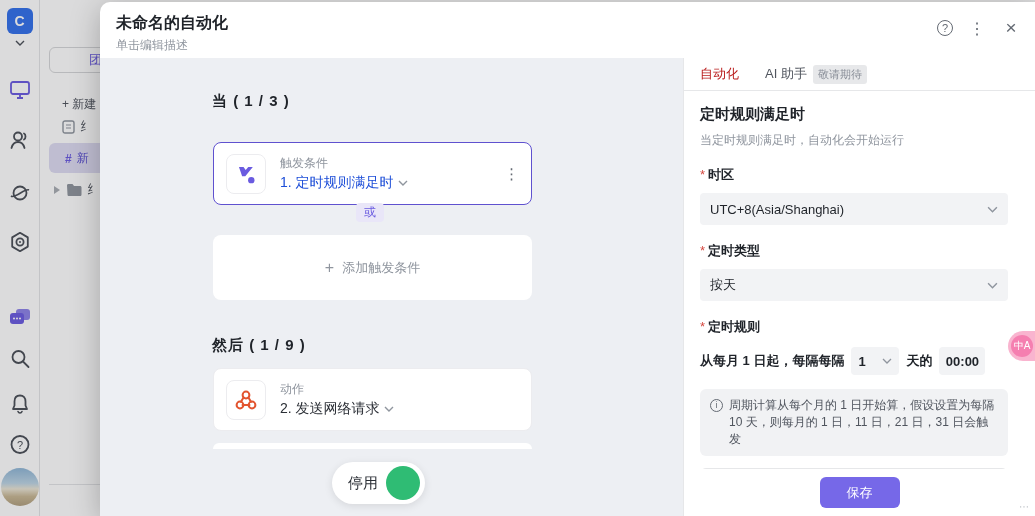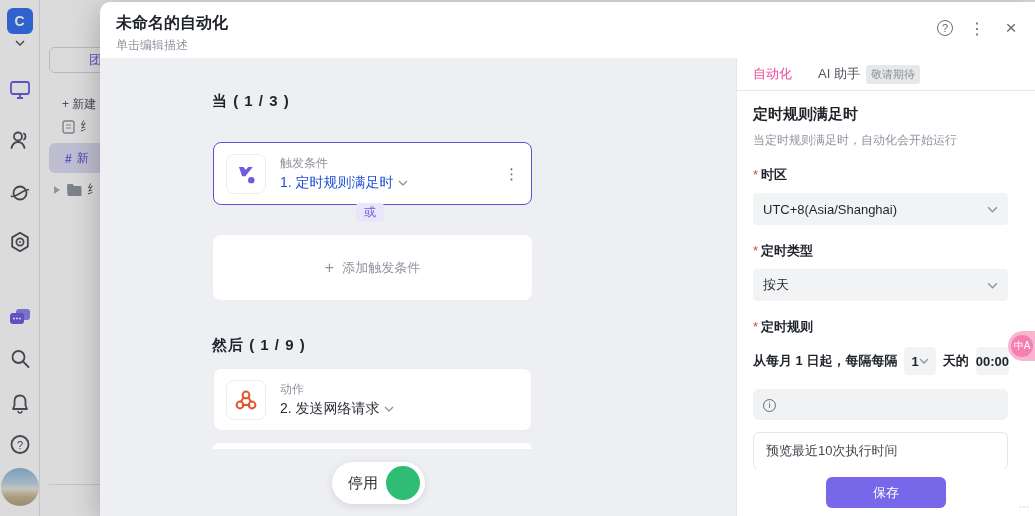--- a/index.html
+++ b/index.html
@@ -31,21 +31,21 @@
            box-shadow:0 6px 30px rgba(0,0,0,.25); display:flex; flex-direction:column; overflow:hidden; }
   .m-header { height:56px; position:relative; flex:0 0 auto; }
   .m-title { position:absolute; left:16px; top:11px; font-size:16px; font-weight:bold; }
   .m-sub { position:absolute; left:16px; top:35px; font-size:12px; color:#8f959e; }
   .h-icons { position:absolute; right:14px; top:16px; display:flex; gap:14px; align-items:center; color:#646a73; }
   .h-ic { width:20px; height:20px; display:flex; align-items:center; justify-content:center; font-size:16px; cursor:pointer; }
   .h-help { width:16px; height:16px; border:1.4px solid #646a73; border-radius:50%; font-size:11px; }
   .m-body { flex:1; display:flex; min-height:0; }
 
   
-  .canvas { width:636px; background:#edeff3; position:relative; flex:0 0 auto; }
+  .canvas { width:583px; background:#edeff3; position:relative; flex:0 0 auto; }
   .c-heading { position:absolute; left:112px; font-size:15px; font-weight:bold; letter-spacing:1px; }
   .card { position:absolute; left:113px; width:319px; background:#fff; border-radius:8px; }
   .trigger-card { top:84px; height:63px; border:1.5px solid #5f51cf; display:flex; align-items:center; padding:0 12px; }
   .node-icon { width:40px; height:40px; border:1px solid #ececef; border-radius:8px; display:flex; align-items:center; justify-content:center; background:#fff; flex:0 0 auto; }
   .node-text { margin-left:14px; flex:1; }
   .kicker { font-size:12px; color:#8f959e; }
   .node-title { font-size:14px; margin-top:2px; display:flex; align-items:center; gap:4px; }
   .trigger-card .node-title { color:#1d4ed8; }
   .action-card .node-title { color:#2b2f36; }
   .dots-v { color:#646a73; font-size:15px; letter-spacing:0; line-height:1; cursor:pointer; }
@@ -56,39 +56,39 @@
   .strip { top:385px; height:6px; border-radius:8px 8px 0 0; }
   .toggle-pill { position:absolute; left:232px; top:404px; width:93px; height:42px; background:#fff; border-radius:21px;
                  box-shadow:0 2px 8px rgba(0,0,0,.10); display:flex; align-items:center; padding:0 4px 0 16px; gap:8px; cursor:pointer; }
   .toggle-label { font-size:15px; color:#2b2f36; }
   .knob { width:34px; height:34px; border-radius:50%; background:#2fbc74; }
 
   
   .panel { flex:1; border-left:1px solid #e6e7e9; display:flex; flex-direction:column; min-width:0; }
   .tabbar { height:33px; flex:0 0 auto; border-bottom:1px solid #e6e7e9; display:flex; align-items:center; padding:0 16px; gap:26px; font-size:13px; }
   .tab { display:flex; align-items:center; gap:6px; cursor:pointer; color:#50555e; }
-  .tab.active { color:#ec4899; }
+  .tab.active { color:#b91c1c; }
   .badge { background:#e7e8ea; color:#8a8f99; font-size:11px; padding:2px 5px; border-radius:3px; }
   .p-scroll { flex:1; padding:14px 27px 0 16px; overflow:hidden; }
   .p-heading { font-size:15px; font-weight:bold; }
   .p-desc { font-size:12px; color:#8f959e; margin-top:8px; }
   .f-label { margin-top:17px; font-size:13px; font-weight:bold; }
   .req { color:#d54941; margin-right:3px; font-weight:normal; }
   .select { margin-top:9px; height:32px; background:#f2f3f5; border-radius:4px; display:flex; align-items:center; padding:0 10px; font-size:13px; cursor:pointer; }
   .select .grow { flex:1; }
   .chev { color:#8f959e; flex:0 0 auto; }
   .rule-row { margin-top:11px; display:flex; align-items:center; font-size:13px; gap:7px; white-space:nowrap;font-weight:bold; }
   .mini-select { width:48px; height:28px; background:#f2f3f5; border-radius:4px; display:flex; align-items:center; justify-content:space-between; padding:0 7px; cursor:pointer; }
   .time-box { width:46px; height:28px; background:#f2f3f5; border-radius:4px; display:flex; align-items:center; justify-content:center; }
   .info-box { margin-top:14px; background:#f1f2f4; border-radius:6px; padding:8px 10px; font-size:12px; line-height:17px; color:#50555e; display:flex; gap:6px; }
   .info-ic { width:13px; height:13px; border:1.2px solid #646a73; border-radius:50%; font-size:9px; display:flex; align-items:center; justify-content:center; flex:0 0 auto; margin-top:2px; color:#646a73; }
   .preview-box { margin-top:12px; border:1px solid #e6e7e9; border-radius:6px; padding:9px 12px 0; height:38px; overflow:hidden; }
   .pv-title { font-size:13px; color:#40454d; }
   .p-footer { flex:0 0 auto; height:47px; display:flex; align-items:center; justify-content:center; }
-  .save-btn { width:120px; height:31px; background:#7668e8; border:none; border-radius:6px; color:#fff; font-size:13px; cursor:pointer; font-family:inherit; }
+  .save-btn { width:80px; height:31px; background:#7668e8; border:none; border-radius:6px; color:#fff; font-size:13px; cursor:pointer; font-family:inherit; }
 
   .translate-widget { position:absolute; right:0; top:331px; width:27px; height:30px; background:#f9b4cf; border-radius:15px 0 0 15px; display:flex; align-items:center; padding-left:3px; z-index:30; cursor:pointer; }
   .tw-circle { width:22px; height:22px; border-radius:50%; background:#f57fb0; color:#fff; font-size:10px; display:flex; align-items:center; justify-content:center; }
   .corner-dots { position:absolute; right:6px; bottom:4px; color:#b9bdc3; font-size:10px; z-index:31; }
 </style>
 </head>
 <body>
 
 <div class="rail">
   <div class="logo">C</div>
@@ -285,20 +285,21 @@
               </svg>
           </div>
           <span>天的</span>
           <div class="time-box">
               <span>00:00</span>
             </div>
         </div>
 
         <div class="info-box">
           <div class="info-ic">i</div>
+          <div>周期计算从每个月的 1 日开始算，假设设置为每隔 10 天，则每月的 1 日，11 日，21 日，31 日会触发</div>
         </div>
 
         <div class="preview-box">
           <div class="pv-title">预览最近10次执行时间</div>
 
         </div>
       </div>
 
       <div class="p-footer">
         <button class="save-btn">保存</button>

